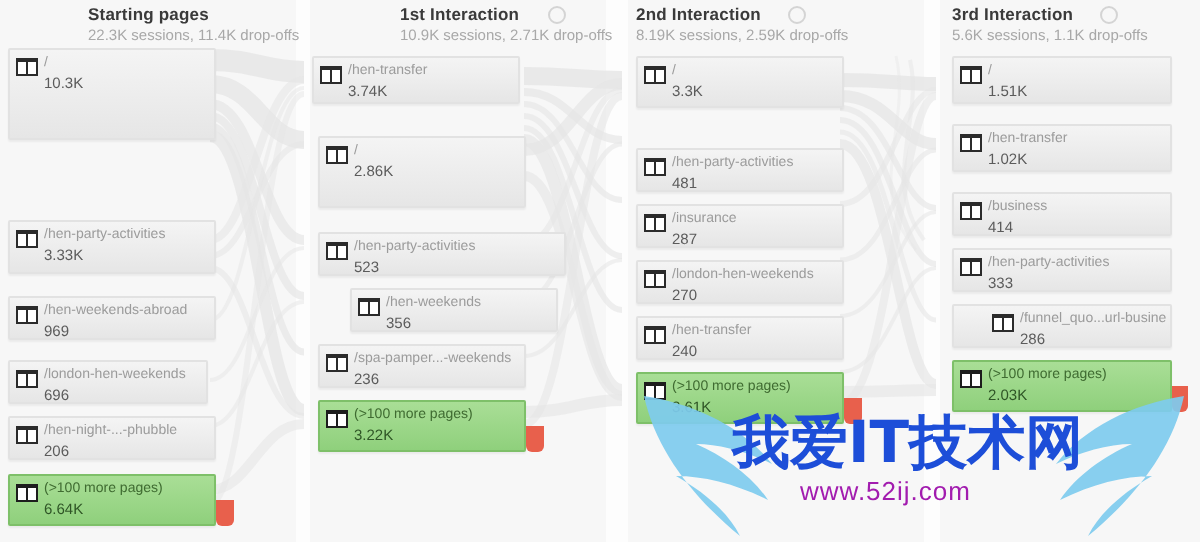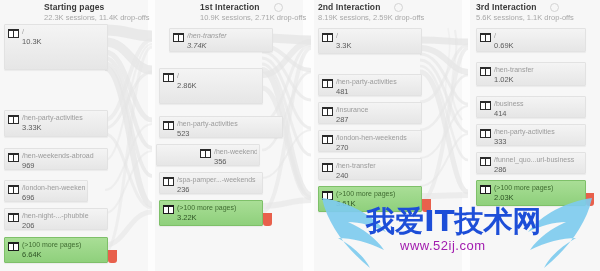--- a/index.html
+++ b/index.html
@@ -214,21 +214,21 @@
   </div>
 
   <div class="node light" style="left:4px;top:148px;width:104px;height:22px;">
     <div class="node-inner">
       <span class="pg-icon"></span>
       <span class="node-label">/hen-weekends-abroad</span>
       <span class="node-value">969</span>
     </div>
   </div>
 
-  <div class="node light" style="left:4px;top:180px;width:84px;height:22px;">
+  <div class="node light" style="left:4px;top:180px;width:100px;height:22px;">
     <div class="node-inner">
       <span class="pg-icon"></span>
       <span class="node-label">/london-hen-weekends</span>
       <span class="node-value">696</span>
     </div>
   </div>
 
   <div class="node light" style="left:4px;top:208px;width:104px;height:22px;">
     <div class="node-inner">
       <span class="pg-icon"></span>
@@ -239,21 +239,21 @@
 
   <div class="node green" style="left:4px;top:237px;width:104px;height:26px;">
     <div class="node-inner">
       <span class="pg-icon"></span>
       <span class="node-label">(&gt;100 more pages)</span>
       <span class="node-value">6.64K</span>
     </div>
   </div>
   <div class="dropoff" style="left:108px;top:250px;width:9px;height:13px;"></div>
 
-  <div class="node light" style="left:169px;top:28px;width:104px;height:24px;font-style:italic;">
+  <div class="node light" style="left:156px;top:28px;width:104px;height:24px;">
     <div class="node-inner">
       <span class="pg-icon"></span>
       <span class="node-label">/hen-transfer</span>
       <span class="node-value">3.74K</span>
     </div>
   </div>
 
   <div class="node light" style="left:159px;top:68px;width:104px;height:36px;">
     <div class="node-inner">
       <span class="pg-icon"></span>
@@ -263,21 +263,21 @@
   </div>
 
   <div class="node light" style="left:159px;top:116px;width:124px;height:22px;">
     <div class="node-inner">
       <span class="pg-icon"></span>
       <span class="node-label">/hen-party-activities</span>
       <span class="node-value">523</span>
     </div>
   </div>
 
-  <div class="node light" style="left:156px;top:144px;width:104px;height:22px;padding-left:40px;">
+  <div class="node light" style="left:175px;top:144px;width:104px;height:22px;">
     <div class="node-inner">
       <span class="pg-icon"></span>
       <span class="node-label">/hen-weekends</span>
       <span class="node-value">356</span>
     </div>
   </div>
 
   <div class="node light" style="left:159px;top:172px;width:104px;height:22px;">
     <div class="node-inner">
       <span class="pg-icon"></span>
@@ -341,21 +341,21 @@
       <span class="node-label">(&gt;100 more pages)</span>
       <span class="node-value">3.61K</span>
     </div>
   </div>
   <div class="dropoff" style="left:422px;top:199px;width:9px;height:13px;"></div>
 
   <div class="node light" style="left:476px;top:28px;width:110px;height:24px;">
     <div class="node-inner">
       <span class="pg-icon"></span>
       <span class="node-label">/</span>
-      <span class="node-value">0.69K</span>
+      <span class="node-value">1.51K</span>
     </div>
   </div>
 
   <div class="node light" style="left:476px;top:62px;width:110px;height:24px;">
     <div class="node-inner">
       <span class="pg-icon"></span>
       <span class="node-label">/hen-transfer</span>
       <span class="node-value">1.02K</span>
     </div>
   </div>
@@ -369,21 +369,21 @@
   </div>
 
   <div class="node light" style="left:476px;top:124px;width:110px;height:22px;">
     <div class="node-inner">
       <span class="pg-icon"></span>
       <span class="node-label">/hen-party-activities</span>
       <span class="node-value">333</span>
     </div>
   </div>
 
-  <div class="node light" style="left:476px;top:152px;width:110px;height:22px;">
+  <div class="node light" style="left:476px;top:152px;width:110px;height:22px;padding-left:16px;">
     <div class="node-inner">
       <span class="pg-icon"></span>
       <span class="node-label">/funnel_quo...url-business</span>
       <span class="node-value">286</span>
     </div>
   </div>
 
   <div class="node green" style="left:476px;top:180px;width:110px;height:26px;">
     <div class="node-inner">
       <span class="pg-icon"></span>

